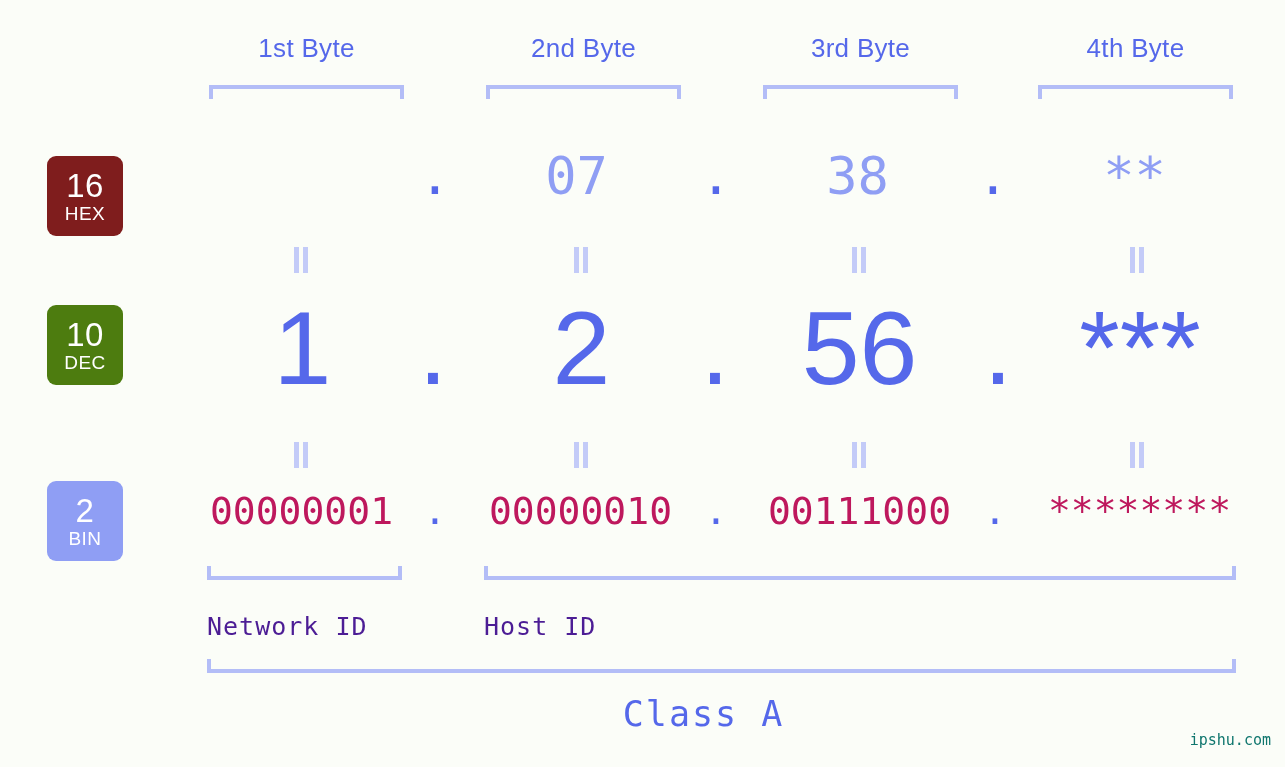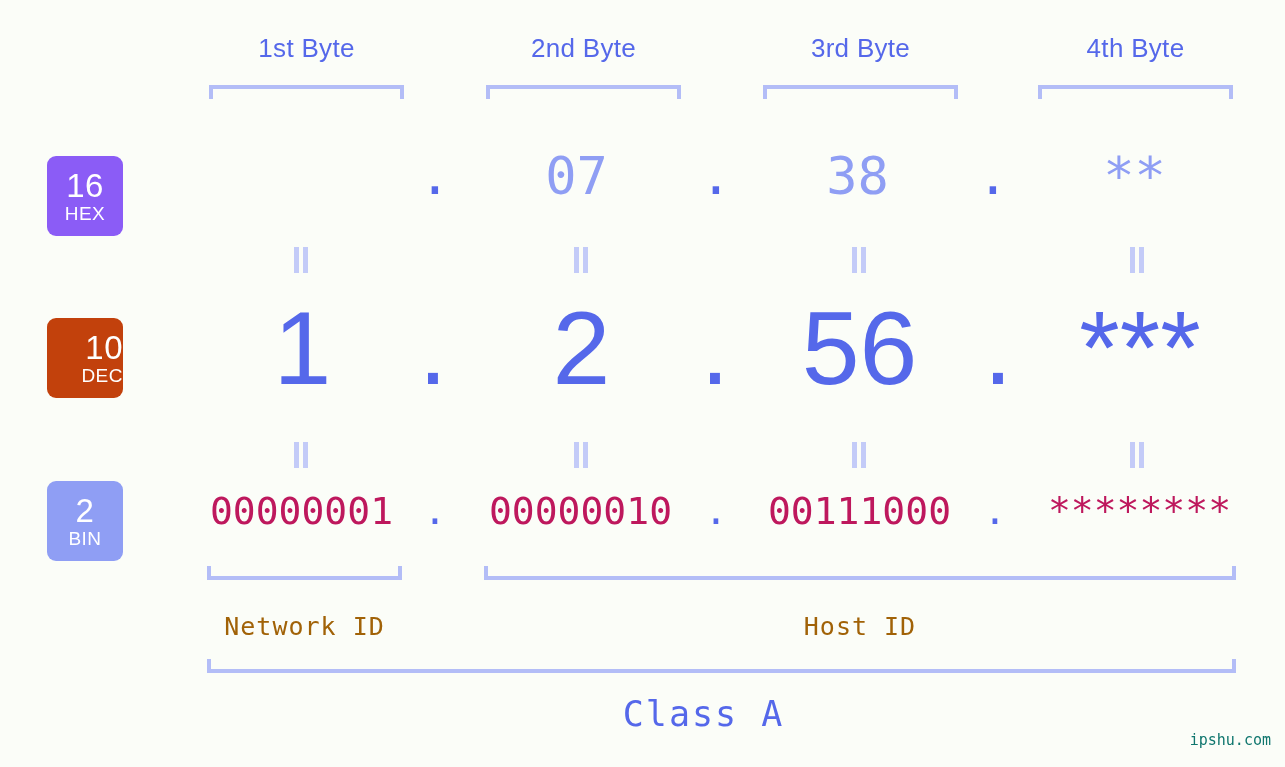--- a/index.html
+++ b/index.html
@@ -70,22 +70,22 @@
     font-size: 33px;
     font-weight: 400;
     letter-spacing: 0.5px;
     margin-bottom: 2px;
   }
   .badge .sys {
     font-size: 19px;
     font-weight: 400;
     letter-spacing: 0.5px;
   }
-  .badge.hex { top: 156px; background: #8b5cf6; }
-  .badge.dec { top: 318px; background: #c2410c; align-items: flex-end; }
+  .badge.hex { top: 156px; background: #7f1d1d; }
+  .badge.dec { top: 305px; background: #4d7c0f; }
   .badge.bin { top: 481px; background: #8f9ef4; }
 
   
   .hex-val {
     position: absolute;
     top: 150px;
     font-family: "DejaVu Sans Mono", monospace;
     font-size: 52px;
     color: #8f9ef4;
     text-align: center;
@@ -163,22 +163,21 @@
   }
   .eqsep i.a { left: 2px; }
   .eqsep i.b { left: 11px; }
 
   
   .id-label {
     position: absolute;
     top: 612px;
     font-family: "DejaVu Sans Mono", monospace;
     font-size: 25px;
-    color: #a16207;
-    text-align: center;
+    color: #4c1d95;
     white-space: nowrap;
     letter-spacing: 1px;
   }
 
   
   .class-label {
     position: absolute;
     top: 694px;
     font-family: "DejaVu Sans Mono", monospace;
     font-size: 35px;

